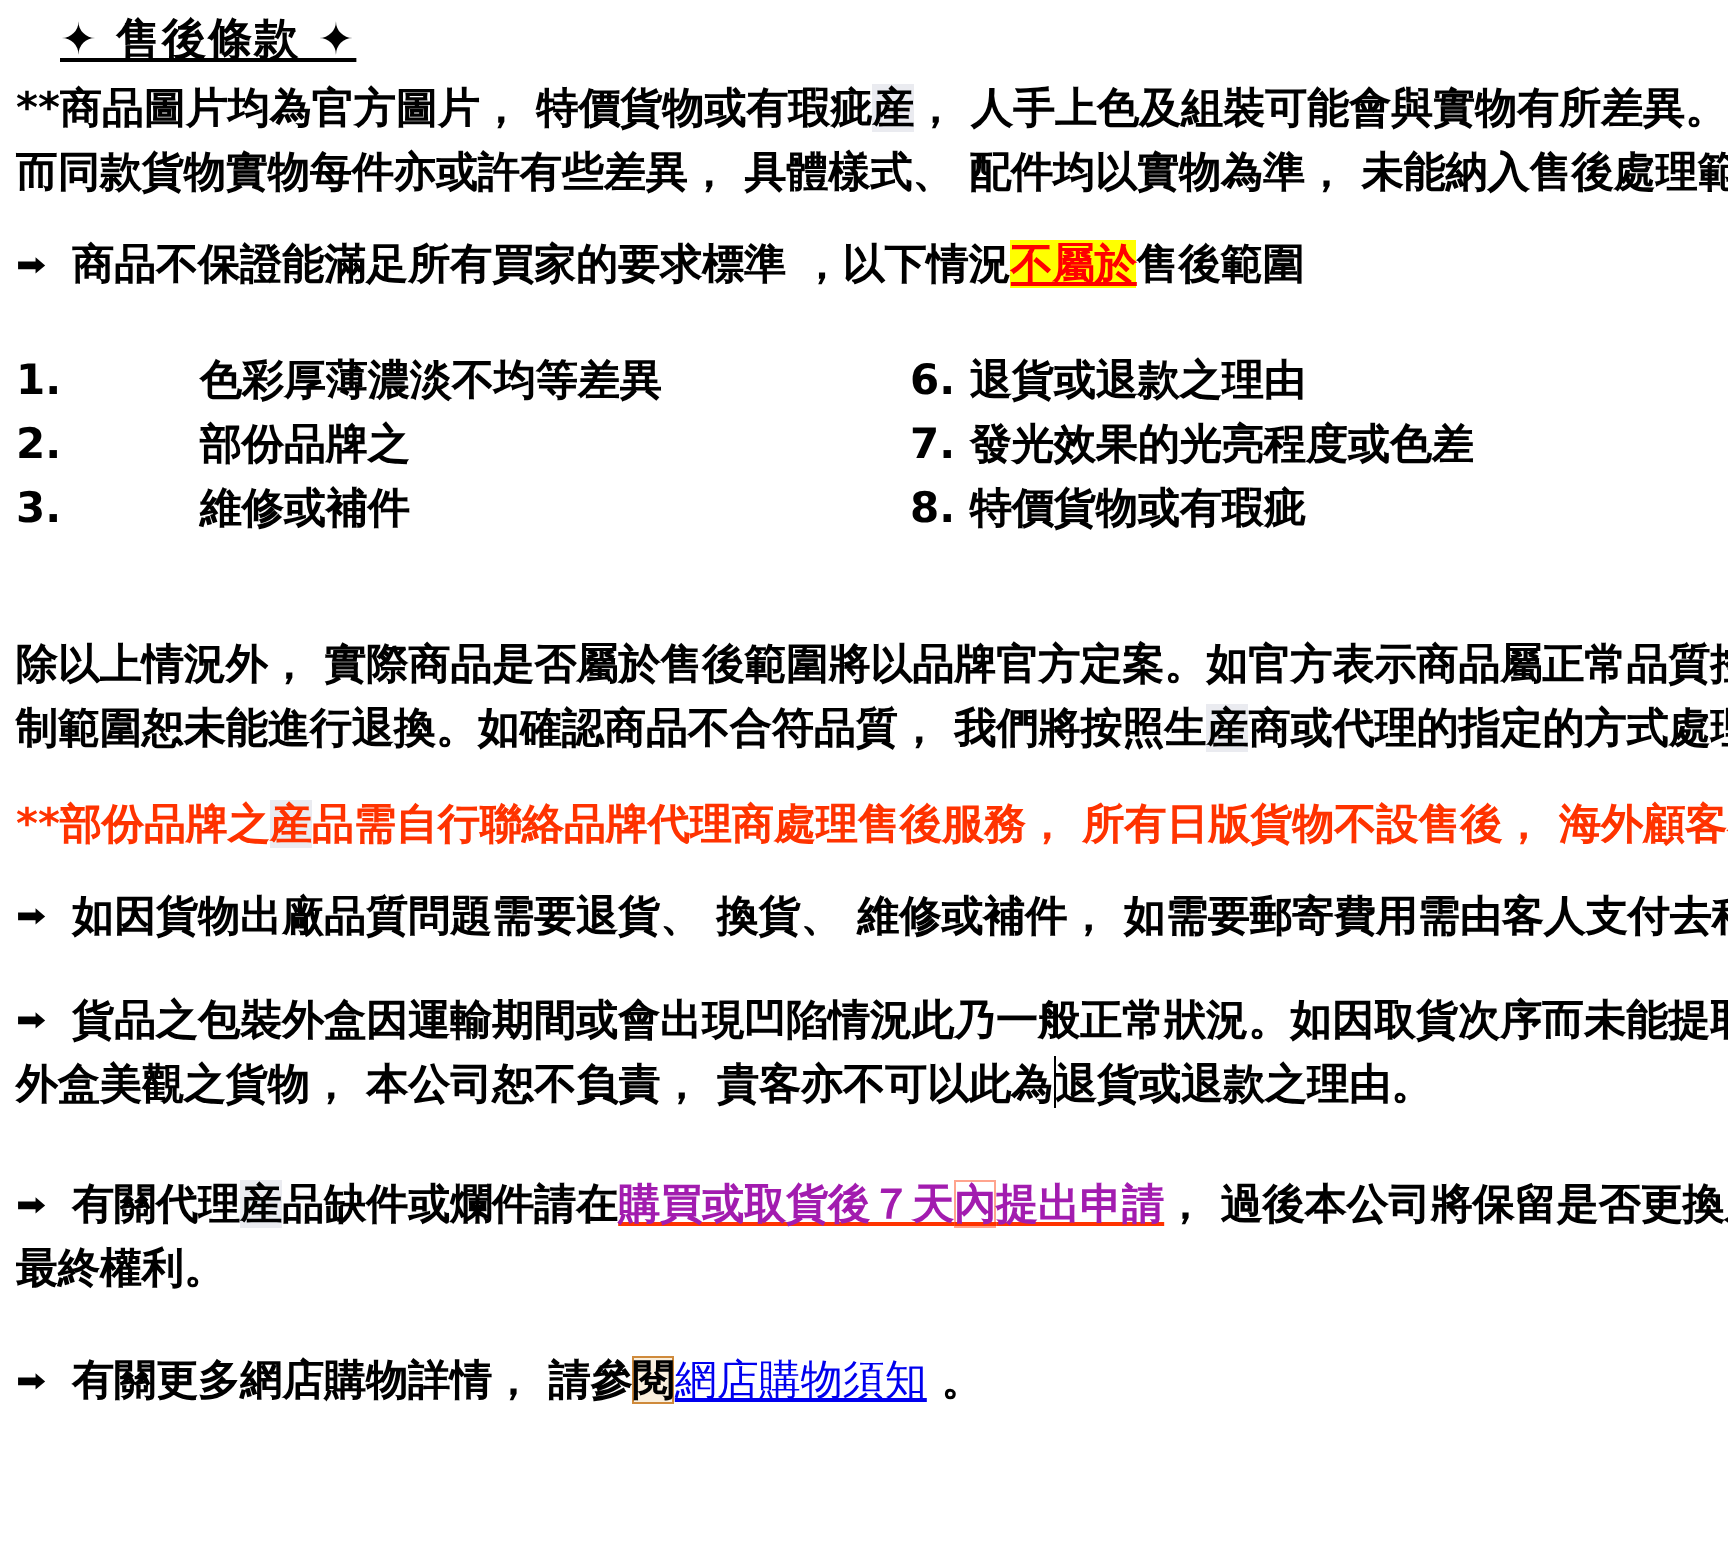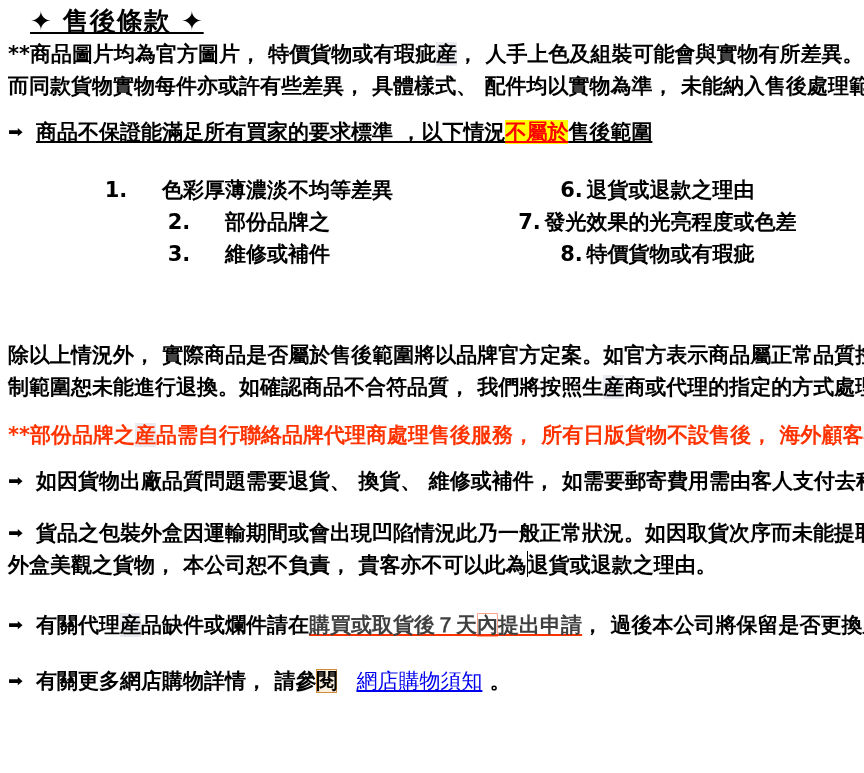--- a/index.html
+++ b/index.html
@@ -5,28 +5,28 @@
   html, body { margin: 0; padding: 0; background: #ffffff; }
   body {
     width: 864px; height: 773px; overflow: hidden;
     font-family: "DejaVu Sans", "Liberation Sans", sans-serif;
     color: #000000;
   }
   .doc { padding: 4px 8px 0 8px; font-size: 21px; font-weight: bold; }
   .ln { white-space: nowrap; line-height: 32px; height: 32px; }
 
   .title {
-    margin: 2px 0 2px 22px; font-size: 26px; font-weight: bold;
+    margin: 2px 0 2px 22px; font-size: 22px; font-weight: bold;
     text-decoration: underline; letter-spacing: 1px; line-height: 30px; height: 30px;
     white-space: nowrap;
   }
 
   .intro   { margin-bottom: 14px; }
-  .scope   { margin-bottom: 26px; text-decoration: underline; }
-  .exclist { margin-bottom: 69px; text-align: center; }
+  .scope   { margin-bottom: 26px; }
+  .exclist { margin-bottom: 46px; }
   .decide  { margin-bottom: 16px; }
   .redpara { margin-bottom: 14px; color: #ff3300; }
   .shipfee { margin-bottom: 20px; }
   .boxpara { margin-bottom: 28px; }
   .agent   { margin-bottom: 24px; }
 
   .arrow {
     display: inline-block; margin-right: 13px; font-size: 18px;
     transform: scaleY(0.85); vertical-align: 1px;
   }
@@ -41,31 +41,31 @@
   .col-right { flex: 1; }
   .li { line-height: 32px; height: 32px; white-space: nowrap; }
   .col-left  .num { display: inline-block; width: 92px; }
   .col-right .num { display: inline-block; width: 30px; }
 
   .fb { background: rgba(185,190,205,0.30); }                 
   .fb-red { box-shadow: inset 0 0 0 1px rgba(255,90,50,0.55); } 
   .fb-orange { box-shadow: inset 0 0 0 1px #cf8a3b; background: rgba(235,190,120,0.25); } 
 
   .red-seg {
-    color: #404040; text-decoration: underline; text-decoration-color: #ff3300;
+    color: #a21caf; text-decoration: underline; text-decoration-color: #ff3300;
   }
 
   .caret {
     display: inline-block; width: 1px; height: 26px; background: #000;
     vertical-align: -5px;
   }
 
   .link {
     color: #0000ee; font-weight: 500;
-    text-decoration: underline; cursor: pointer; padding-left: 19px;
+    text-decoration: underline; cursor: pointer;
   }
 </style>
 </head>
 <body>
 
 <div class="doc">
 
   <div class="title">✦ 售後條款 ✦</div>
 
   <div class="intro">
@@ -103,19 +103,20 @@
     <span class="arrow">➡</span><span>如因貨物出廠品質問題需要退貨、 換貨、 維修或補件， 如需要郵寄費用需由客人支付去程。</span>
   </div>
 
   <div class="boxpara">
     <div class="ln"><span class="arrow">➡</span><span>貨品之包裝外盒因運輸期間或會出現凹陷情況此乃一般正常狀況。如因取貨次序而未能提取</span></div>
     <div class="ln"><span>外盒美觀之貨物， 本公司恕不負責， 貴客亦不可以此為</span><span class="caret"></span><span>退貨或退款之理由。</span></div>
   </div>
 
   <div class="agent">
     <div class="ln"><span class="arrow">➡</span><span>有關代理</span><span class="fb">産</span><span>品缺件或爛件請在</span><span class="red-seg"><span>購買或取貨後７天</span><span class="fb-red">內</span><span>提出申請</span></span><span>， 過後本公司將保留是否更換之</span></div>
+    <div class="ln">最終權利。</div>
   </div>
 
   <div class="ln">
     <span class="arrow">➡</span><span>有關更多網店購物詳情， 請參</span><span class="fb-orange">閱</span><a class="link">網店購物須知</a><span> 。</span>
   </div>
 
 </div>
 
 </body></html>

